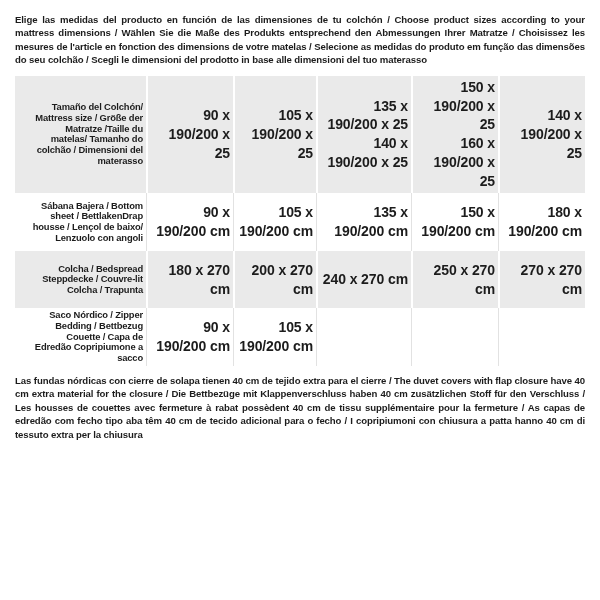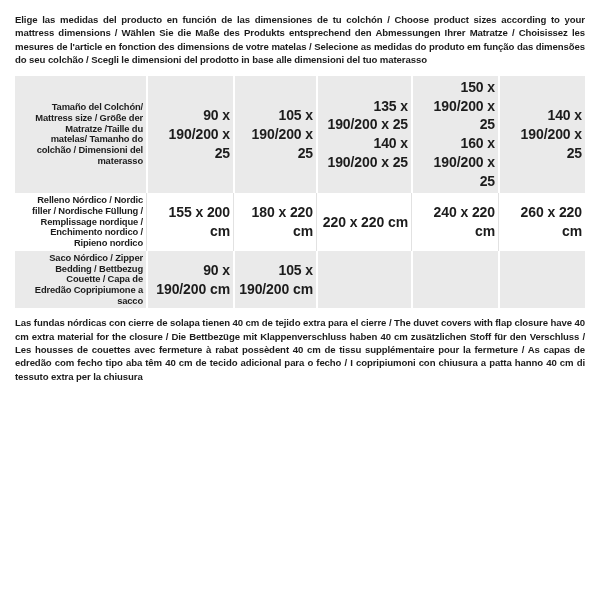--- a/index.html
+++ b/index.html
@@ -80,26 +80,34 @@
         <td class="label">Tamaño del Colchón/ Mattress size / Größe der Matratze /Taille du matelas/ Tamanho do colchão / Dimensioni del materasso</td>
         <td class="val">90 x 190/200 x 25</td>
         <td class="val">105 x 190/200 x 25</td>
         <td class="val">135 x 190/200 x 25
 140 x 190/200 x 25</td>
         <td class="val">150 x 190/200 x 25
 160 x 190/200 x 25</td>
         <td class="val">140 x 190/200 x 25</td>
       </tr>
       <tr>
-        <td class="label">Relleno Nórdico / Nordic filler / Nordische Füllung / Remplissage nordique / Enchimento nordico / Ripieno nordico</td>
-        <td class="val">155 x 200 cm</td>
-        <td class="val">180 x 220 cm</td>
-        <td class="val">220 x 220 cm</td>
-        <td class="val">240 x 220 cm</td>
-        <td class="val">260 x 220 cm</td>
+        <td class="label">Sábana Bajera / Bottom sheet / BettlakenDrap housse / Lençol de baixo/ Lenzuolo con angoli</td>
+        <td class="val">90 x 190/200 cm</td>
+        <td class="val">105 x 190/200 cm</td>
+        <td class="val">135 x 190/200 cm</td>
+        <td class="val">150 x 190/200 cm</td>
+        <td class="val">180 x 190/200 cm</td>
+      </tr>
+      <tr>
+        <td class="label">Colcha / Bedspread Steppdecke / Couvre-lit Colcha / Trapunta</td>
+        <td class="val">180 x 270 cm</td>
+        <td class="val">200 x 270 cm</td>
+        <td class="val">240 x 270 cm</td>
+        <td class="val">250 x 270 cm</td>
+        <td class="val">270 x 270 cm</td>
       </tr>
       <tr>
         <td class="label">Saco Nórdico / Zipper Bedding / Bettbezug Couette  / Capa de Edredão Copripiumone a sacco</td>
         <td class="val">90 x 190/200 cm</td>
         <td class="val">105 x 190/200 cm</td>
         <td class="val"></td>
         <td class="val"></td>
         <td class="val"></td>
       </tr>
     </tbody>

